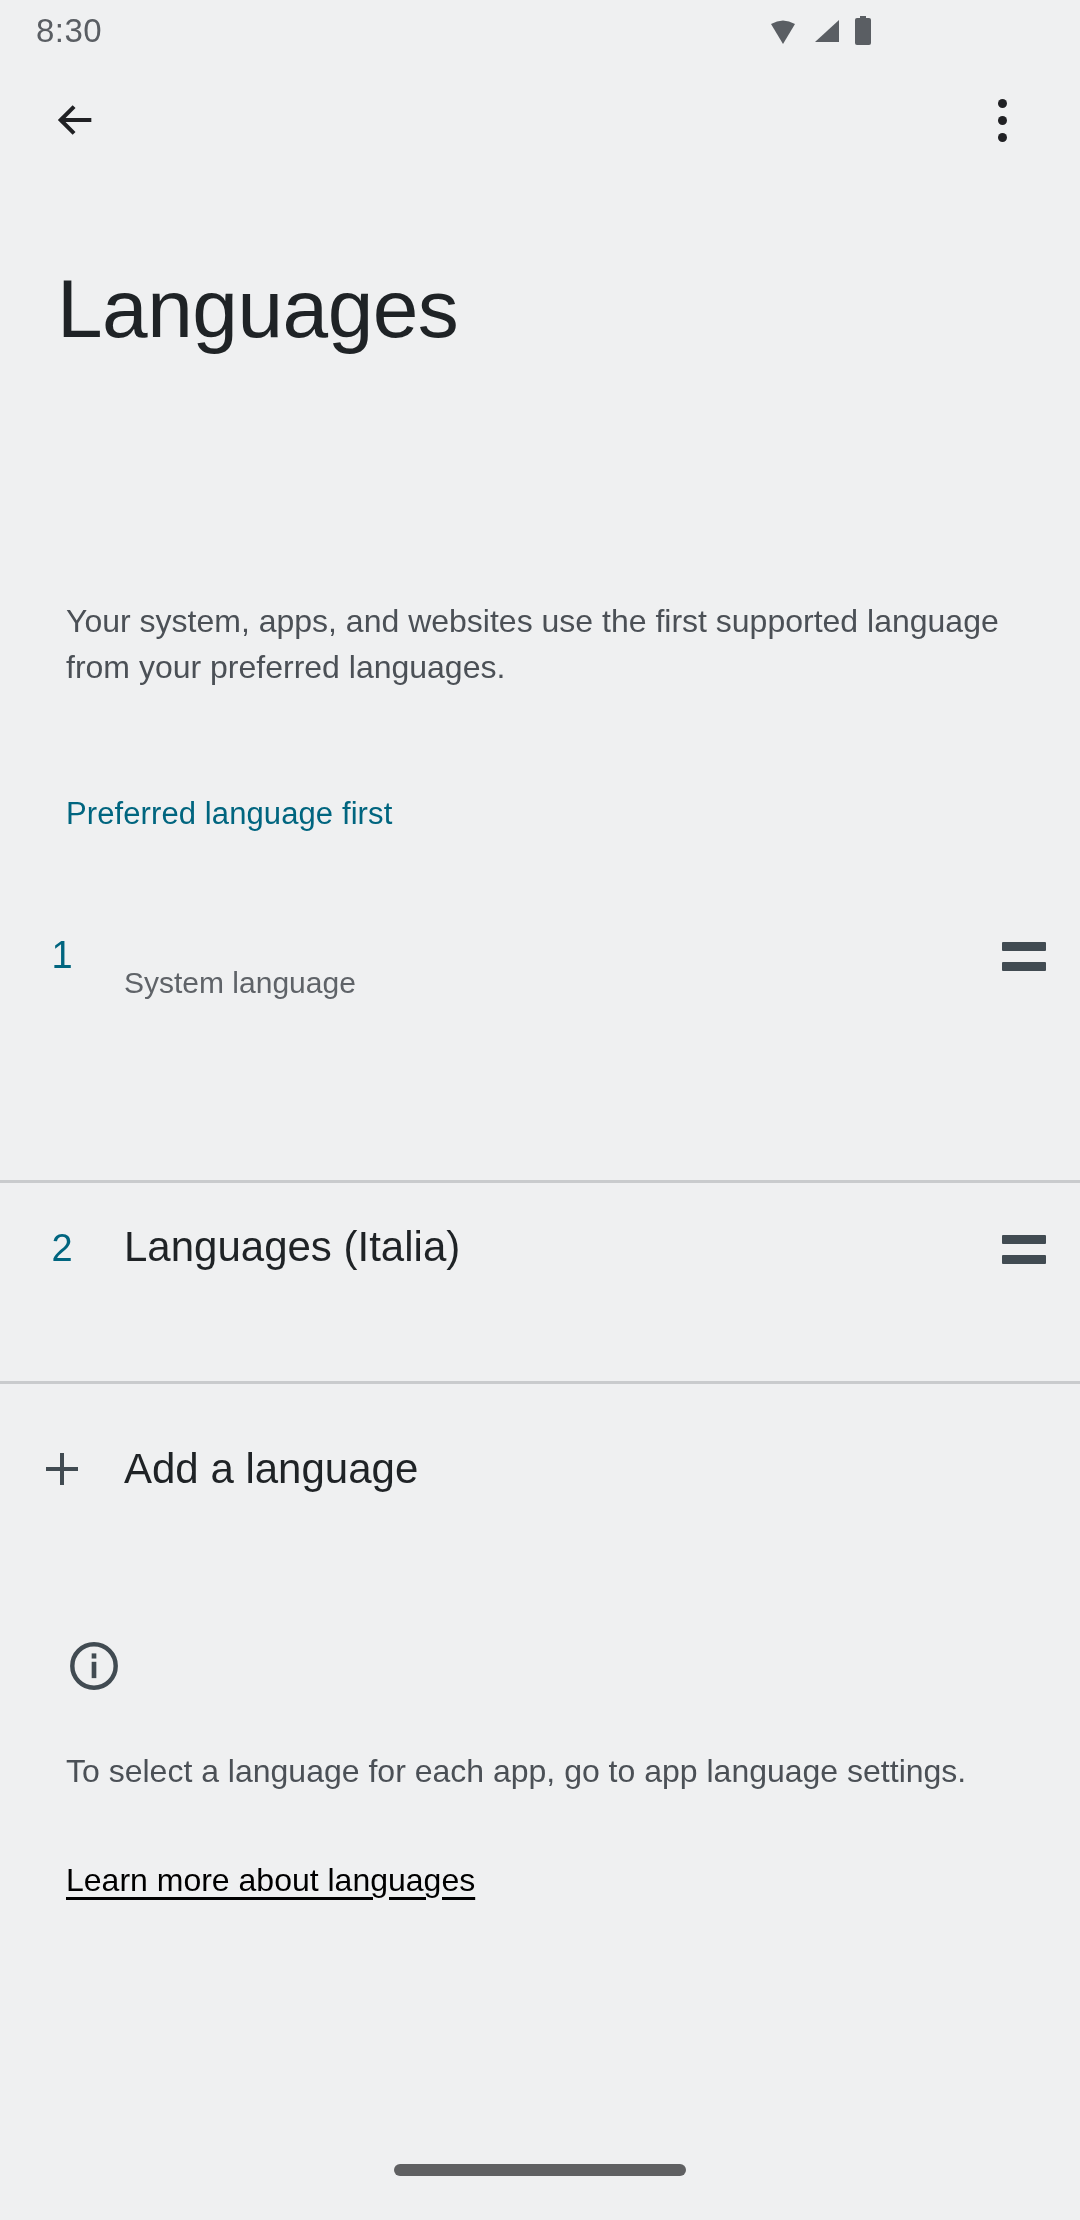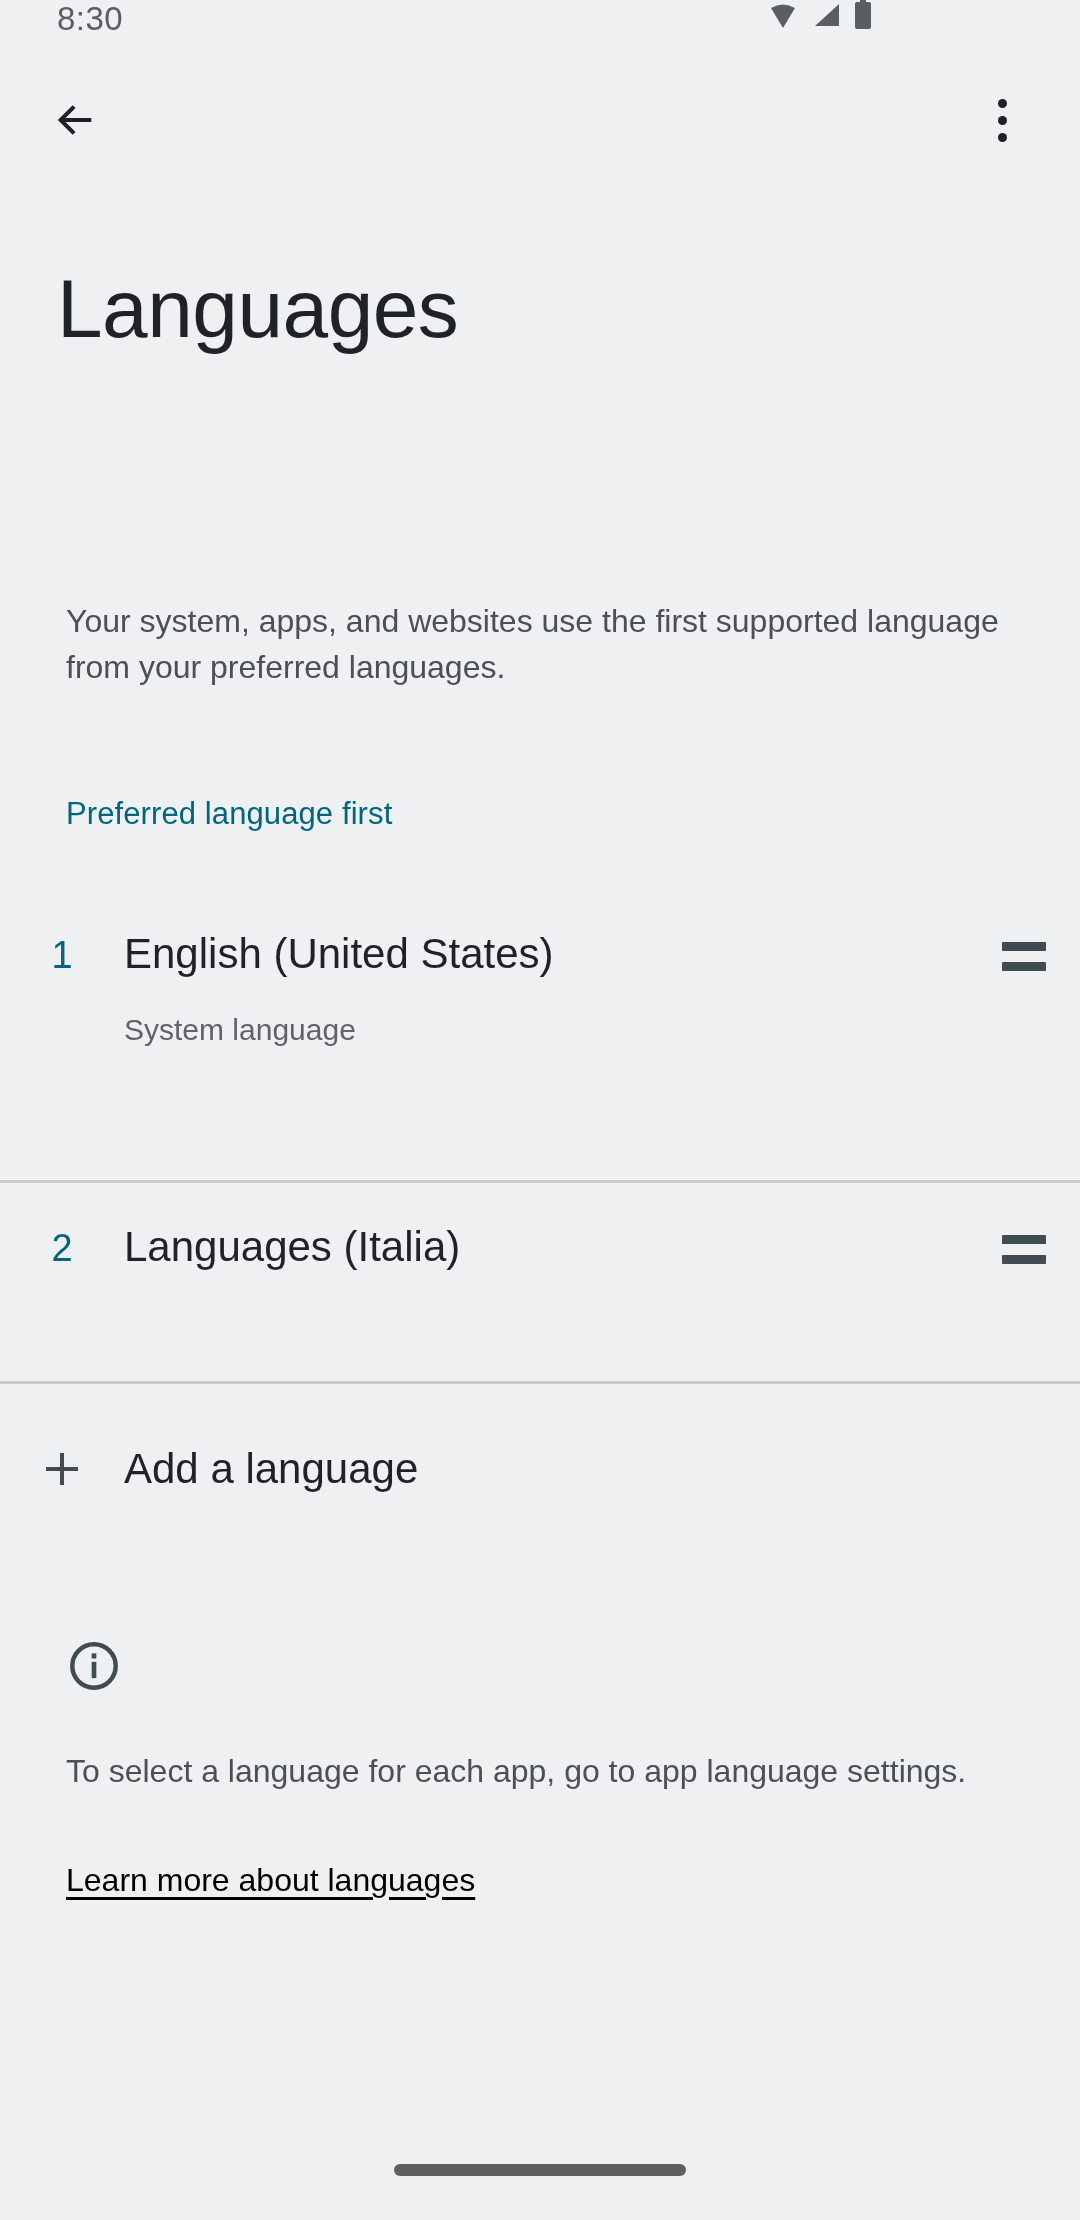--- a/index.html
+++ b/index.html
@@ -8,23 +8,23 @@
     background:#eff0f1;
     font-family:"Liberation Sans", sans-serif;
     -webkit-font-smoothing:antialiased;
     overflow:hidden;
   }
 
   
   .status-bar {
     position:absolute; top:0; left:0;
     width:916px; height:62px;
-    display:flex; align-items:flex-start;
+    display:flex; align-items:center;
     justify-content:space-between;
-    padding:0 44px 0 57px;
+    padding:0 44px 0 36px;
   }
   .status-clock {
     font-size:33px; color:#5a5e63; letter-spacing:0.5px;
   }
   .status-icons {
     display:flex; align-items:center; gap:13px;
   }
   .ic-wifi { width:30px; height:26px; display:block; }
   .ic-signal { width:30px; height:26px; display:block; }
   .ic-battery { width:18px; height:30px; display:block; }
@@ -206,21 +206,20 @@
 
 <p class="intro">Your system, apps, and websites use the first supported language from your preferred languages.</p>
 
 <div class="section-header">Preferred language first</div>
 
 <div class="lang-list">
 
   <div class="lang-row row-1">
     <div class="row-order">1</div>
     <div class="row-body">
-      <div class="row-title">English (United States)</div>
       <div class="row-subtitle">System language</div>
     </div>
     <div class="drag-handle">
       <i></i>
       <i></i>
     </div>
   </div>
 
   <div class="divider"></div>
 

